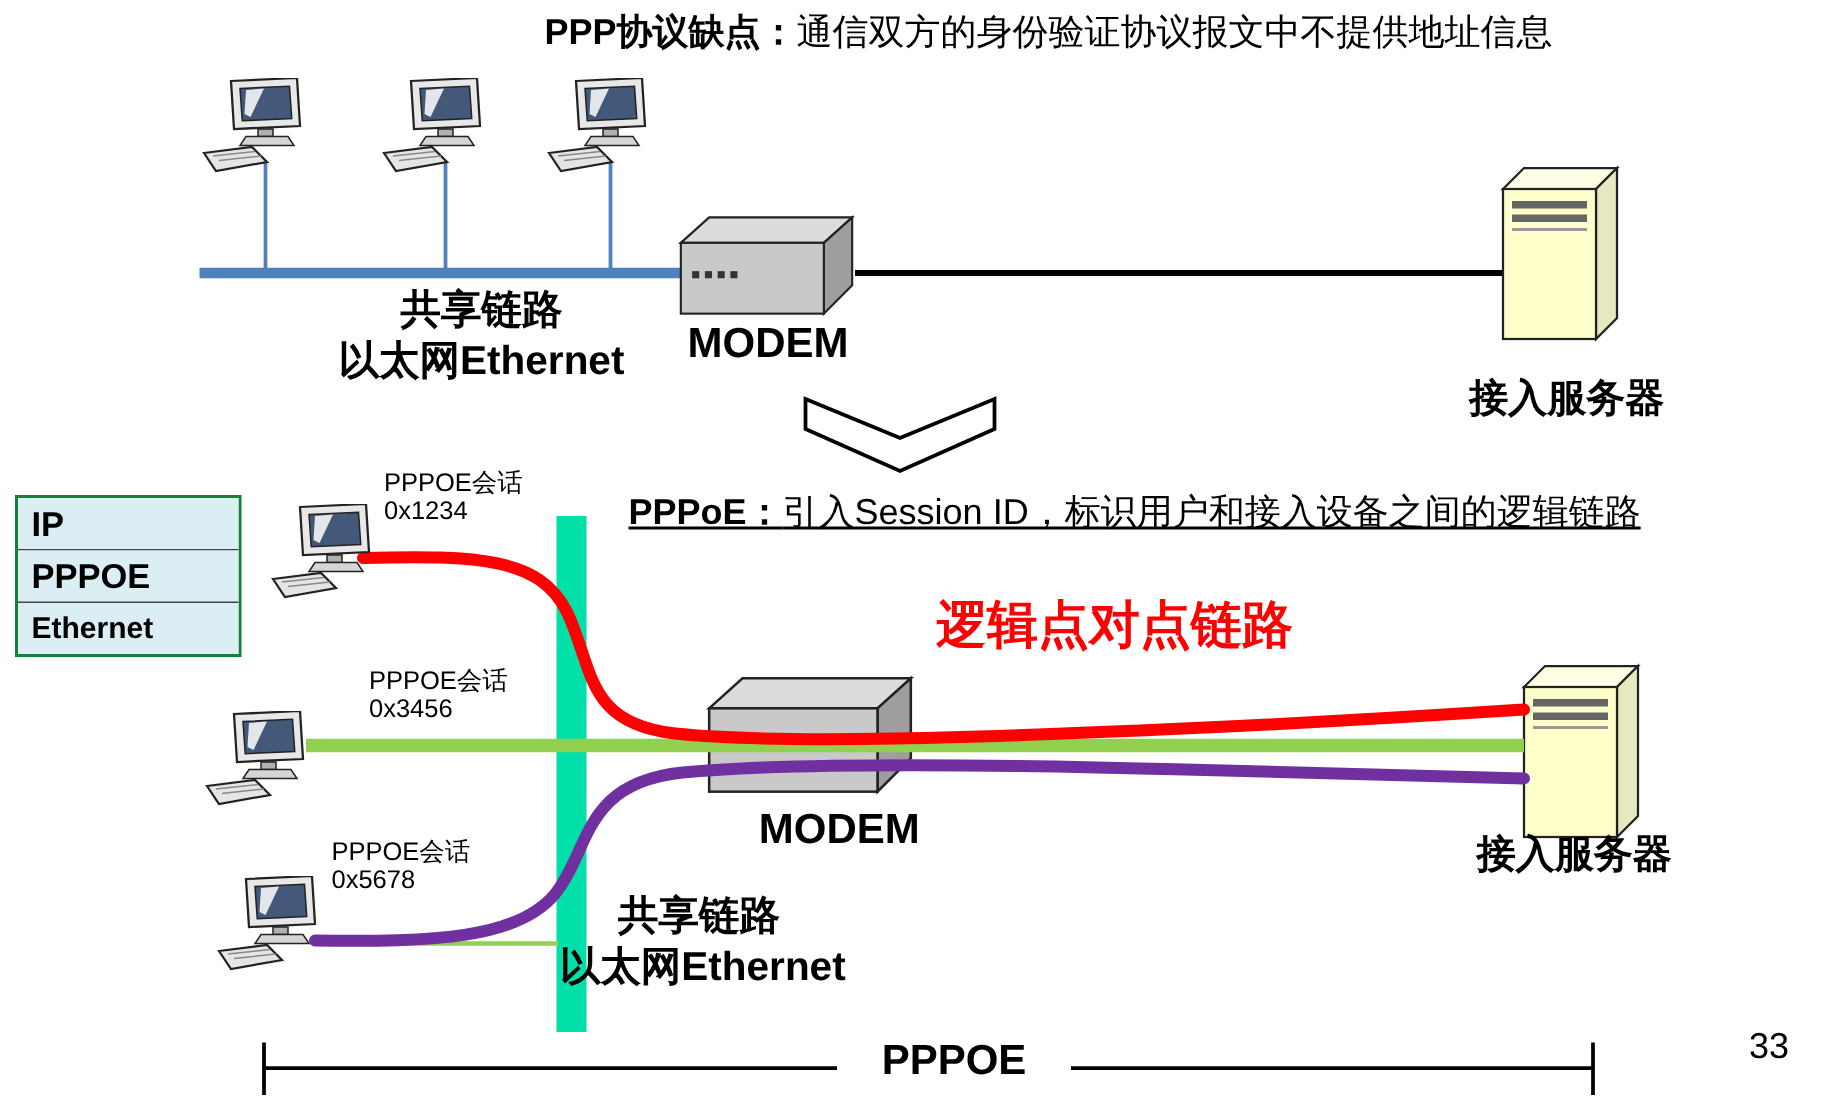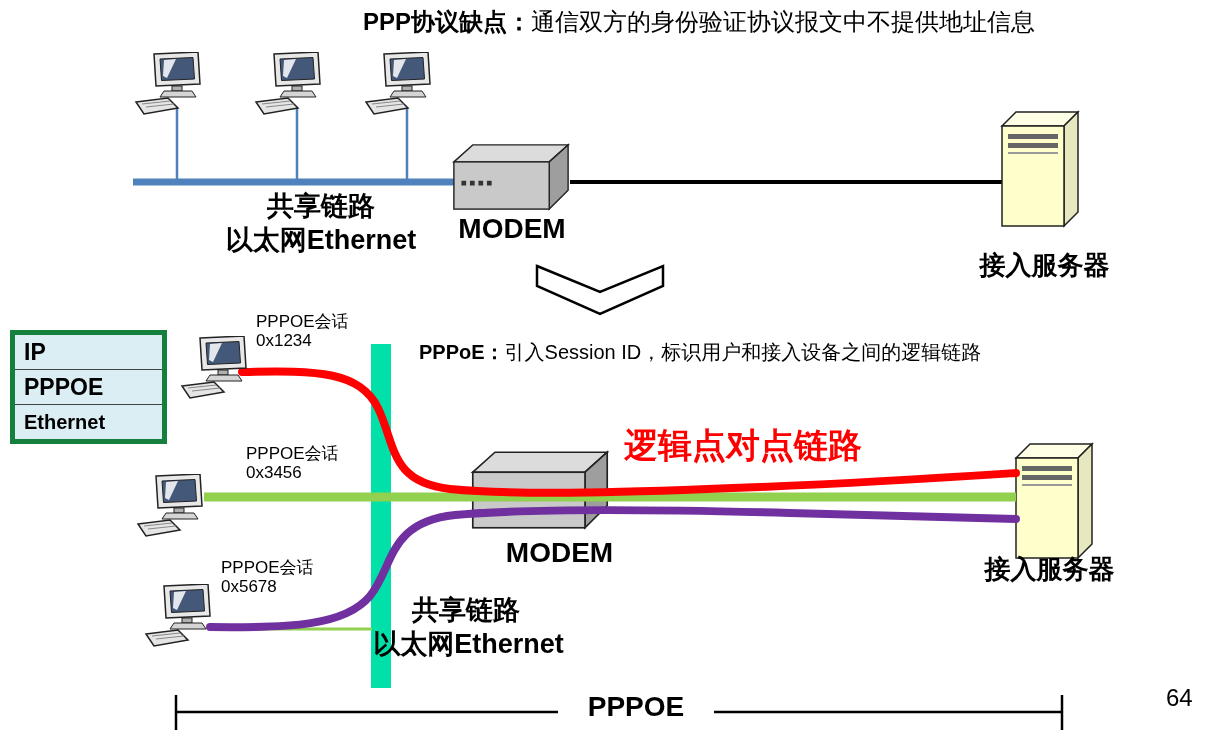--- a/index.html
+++ b/index.html
@@ -3,22 +3,22 @@
 <meta charset="utf-8">
 <style>
   html,body{margin:0;padding:0;background:#fff;}
   body{font-family:"Liberation Sans","DejaVu Sans",sans-serif;}
   .slide{position:relative;width:1232px;height:739px;background:#fff;overflow:hidden;}
   svg.diagram{position:absolute;left:0;top:0;}
   .label{position:absolute;color:#000;white-space:nowrap;line-height:1.2;}
   .b{font-weight:bold;}
   .center{text-align:center;}
   .session{font-weight:normal;font-size:17px;line-height:19px;}
-  .red{color:var(--accent-red,#ff0000);margin-top:28px;}
-  .stack{position:absolute;left:10px;top:330px;width:147px;border:5px solid #15803d;background:#fff;}
+  .red{color:var(--accent-red,#ff0000);}
+  .stack{position:absolute;left:10px;top:330px;width:147px;border:2px solid #15803d;background:#fff;}
   .stack-row{height:34px;background:var(--stack-bg,#daeef3);border-bottom:1px solid #444;
              display:flex;align-items:center;padding-left:9px;font-weight:bold;font-size:23px;color:#000;}
   .stack-row:last-child{border-bottom:none;font-size:20px;}
   .whitebg{background:#fff;padding:0 8px;}
 </style>
 </head>
 <body>
 
 <div class="slide">
 
@@ -93,21 +93,21 @@
   <div class="label" style="left:363px;top:8px;font-size:24px;">
     <span class="b">PPP协议缺点：</span><span>通信双方的身份验证协议报文中不提供地址信息</span>
   </div>
 
   <div class="label b center" style="left:226px;top:190px;width:190px;font-size:27px;">共享链路</div>
   <div class="label b center" style="left:186px;top:224px;width:270px;font-size:27px;">以太网Ethernet</div>
 
   <div class="label b center" style="left:447px;top:212px;width:130px;font-size:28px;">MODEM</div>
   <div class="label b center" style="left:962px;top:250px;width:165px;font-size:26px;">接入服务器</div>
 
-  <div class="label" style="left:419px;top:340px;font-size:20px;">
+  <div class="label" style="left:419px;top:328px;font-size:24px;text-decoration:underline;">
     <span class="b">PPPoE：</span><span>引入Session ID，标识用户和接入设备之间的逻辑链路</span>
   </div>
 
   <div class="stack">
     <div class="stack-row">IP</div>
     <div class="stack-row">PPPOE</div>
     <div class="stack-row">Ethernet</div>
   </div>
 
   <div class="label session" style="left:256px;top:312px;">
@@ -126,15 +126,15 @@
   <div class="label b red" style="left:624px;top:397px;font-size:34px;">逻辑点对点链路</div>
 
   <div class="label b center" style="left:487px;top:536px;width:145px;font-size:28px;">MODEM</div>
   <div class="label b center" style="left:967px;top:554px;width:165px;font-size:26px;">接入服务器</div>
 
   <div class="label b center" style="left:366px;top:594px;width:200px;font-size:27px;">共享链路</div>
   <div class="label b center" style="left:351px;top:628px;width:235px;font-size:27px;">以太网Ethernet</div>
 
   <div class="label b center whitebg" style="left:558px;top:690px;width:140px;font-size:28px;">PPPOE</div>
 
-  <div class="label" style="left:1166px;top:684px;font-size:24px;">64</div>
+  <div class="label" style="left:1166px;top:684px;font-size:24px;">33</div>
 
 </div>
 
 </body></html>

